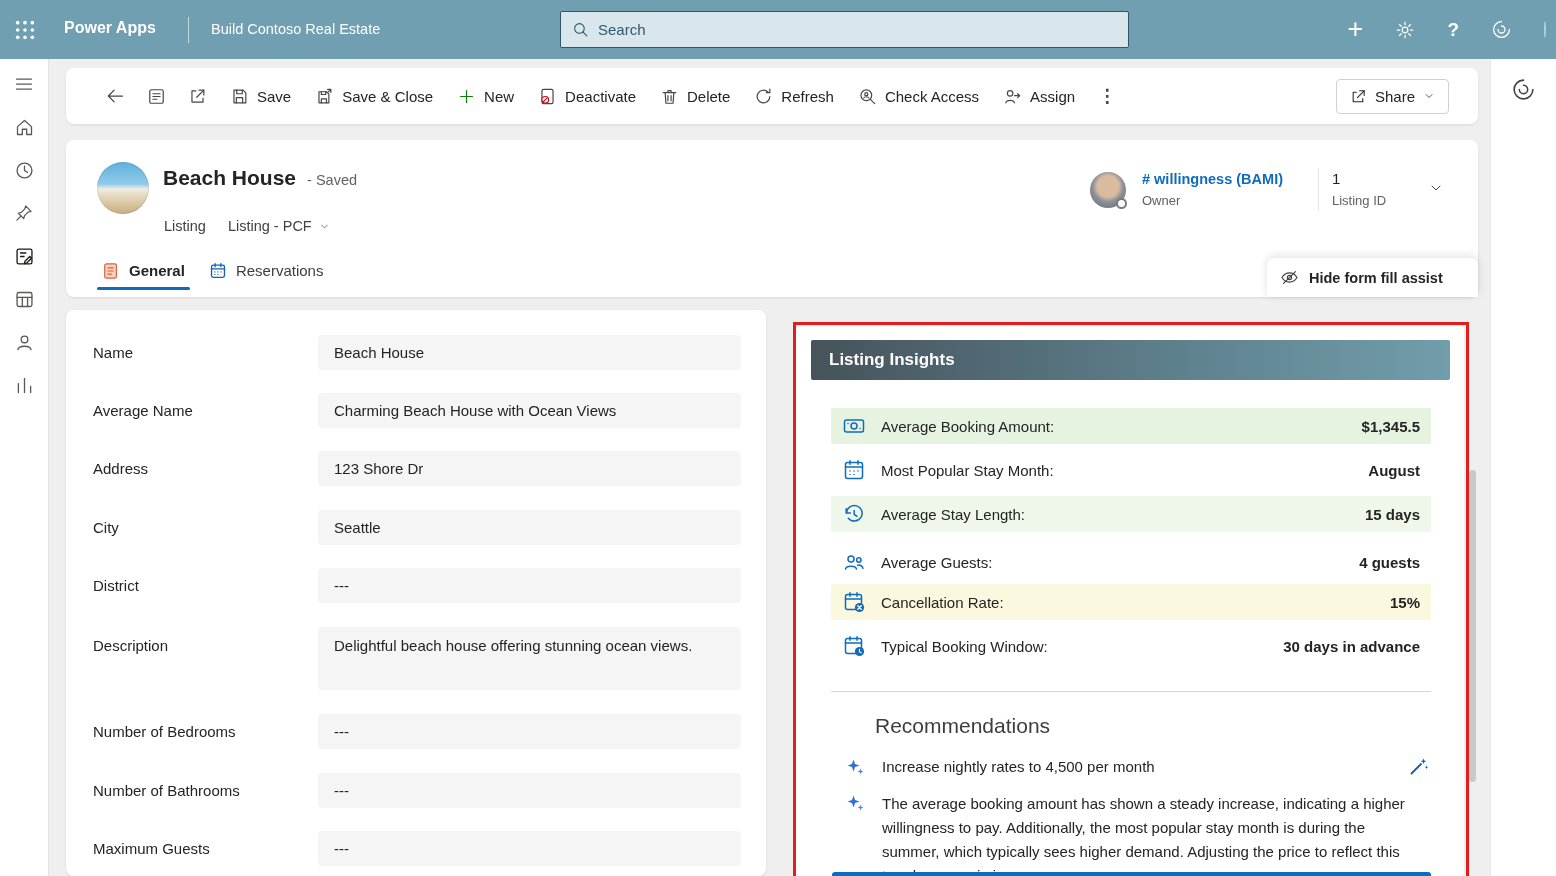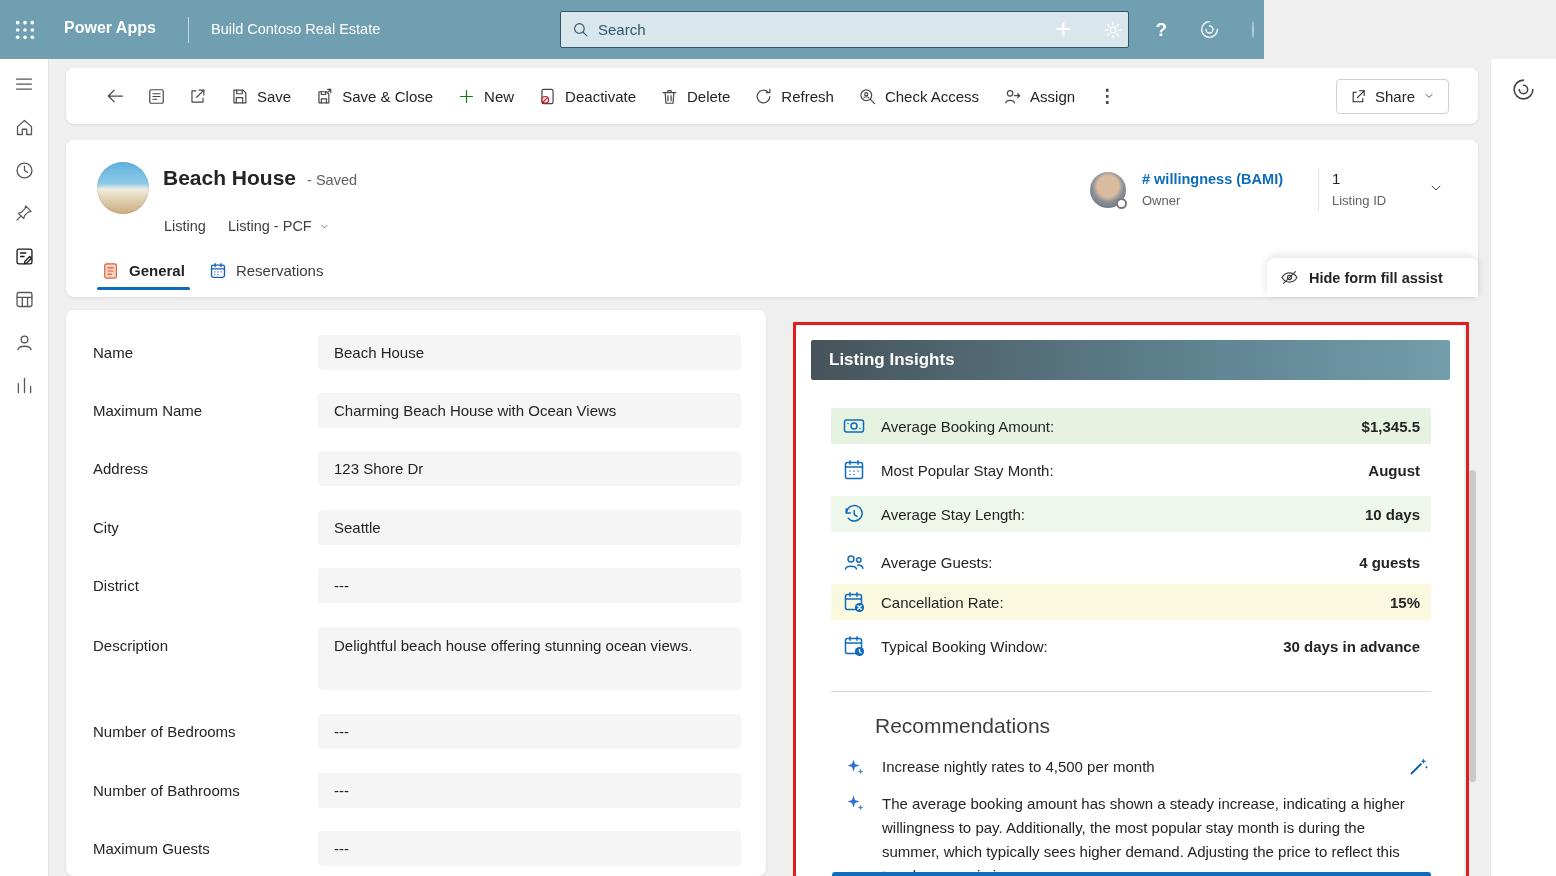--- a/index.html
+++ b/index.html
@@ -9,21 +9,21 @@
     font-family: "Liberation Sans", sans-serif;
     background: #efefef;
     overflow: hidden;
     color: #242424;
   }
   svg { display:block; }
   .st { fill:none; stroke:currentColor; stroke-width:1.5; stroke-linecap:round; stroke-linejoin:round; }
   button { font-family: "Liberation Sans", sans-serif; background:none; border:none; cursor:pointer; color:inherit; }
 
   
-  .topbar { position:absolute; left:0; top:0; width:1264px; height:59px; background:#6f9fb1; z-index:30; }
+  .topbar { position:absolute; left:0; top:0; width:1556px; height:59px; background:#6f9fb1; z-index:30; }
   .waffle { position:absolute; left:0; top:0; width:49px; height:59px; display:flex; align-items:center; justify-content:center; color:#fff; }
   .brand { position:absolute; left:64px; top:19px; font-size:16px; font-weight:700; color:#fff; }
   .tb-divider { position:absolute; left:188px; top:17px; width:1px; height:26px; background:rgba(255,255,255,.6); }
   .env { position:absolute; left:211px; top:21px; font-size:14.5px; color:#fff; }
   .search { position:absolute; left:560px; top:11px; width:569px; height:37px; background:#d9e7ed; border:1px solid #30566a; border-radius:2px; display:flex; align-items:center; padding:0 11px; gap:9px; color:#2c5265; }
   .search input { flex:1; background:transparent; border:none; outline:none; font-size:15px; color:#2c5265; font-family:"Liberation Sans",sans-serif; }
   .search input::placeholder { color:#31596d; opacity:1; }
   .top-actions { position:absolute; right:10px; top:0; height:59px; display:flex; align-items:center; gap:32px; color:#fff; }
   .plus-glyph { font-size:27px; font-weight:300; line-height:1; }
   .q-glyph { font-size:19px; font-weight:700; }
@@ -399,21 +399,21 @@
   </span>
   <span>Hide form fill assist</span>
 </button>
 
 <div class="formcard">
   <div class="frow" style="top:25px;">
     <div class="flabel">Name</div>
     <div class="finput">Beach House</div>
   </div>
   <div class="frow" style="top:83px;">
-    <div class="flabel">Maximum Name</div>
+    <div class="flabel">Average Name</div>
     <div class="finput">Charming Beach House with Ocean Views</div>
   </div>
   <div class="frow" style="top:141px;">
     <div class="flabel">Address</div>
     <div class="finput">123 Shore Dr</div>
   </div>
   <div class="frow" style="top:200px;">
     <div class="flabel">City</div>
     <div class="finput">Seattle</div>
   </div>
@@ -470,21 +470,21 @@
 
   <div class="mrow tint-g2" style="top:170px;">
     <span class="micon">
       <svg class="st" width="24" height="24" viewBox="0 0 24 24" stroke-width="1.6">
           <path d="M4.5 11a7.8 7.8 0 1 1 1.8 5.3"></path>
           <path d="M4.2 6.8V11h4.2"></path>
           <path d="M12.2 8.5v4l2.8 1.8"></path>
         </svg>
     </span>
     <span class="mlabel">Average Stay Length:</span>
-    <span class="mvalue">10 days</span>
+    <span class="mvalue">15 days</span>
   </div>
 
   <div class="mrow tint-w" style="top:218px;">
     <span class="micon">
       <svg class="st" width="24" height="24" viewBox="0 0 24 24" stroke-width="1.6">
           <circle cx="9" cy="9" r="3"></circle>
           <circle cx="16.8" cy="10" r="2.2"></circle>
           <path d="M3.5 19c.8-3.8 10.2-3.8 11 0"></path>
           <path d="M15.6 15.2c2.7-.5 4.9.9 5.3 3.1"></path>
         </svg>

